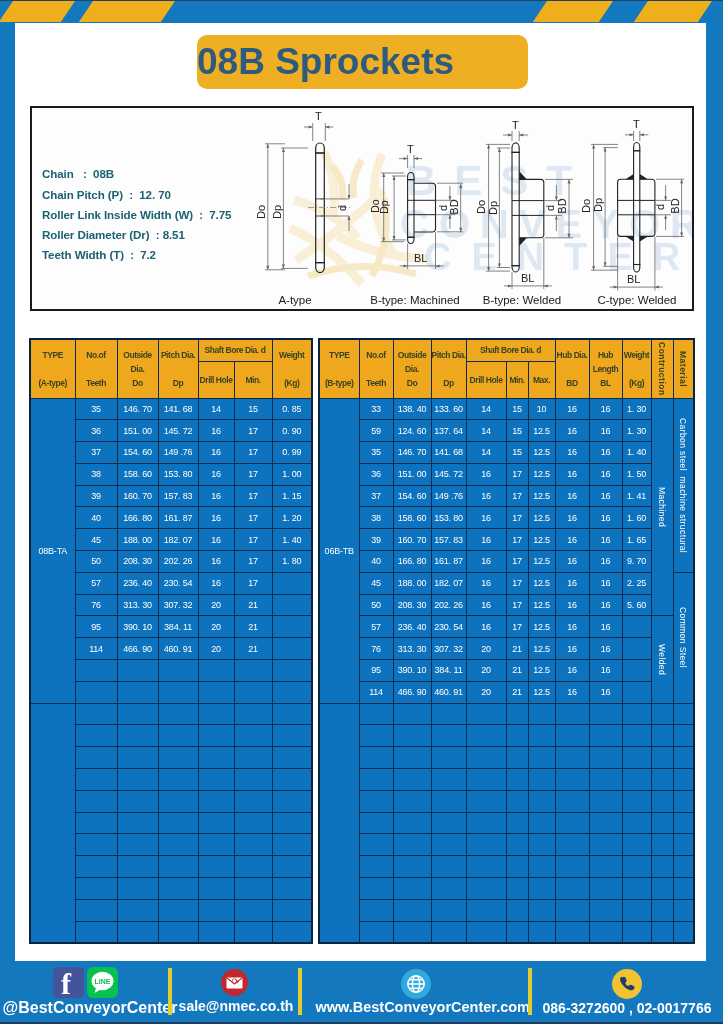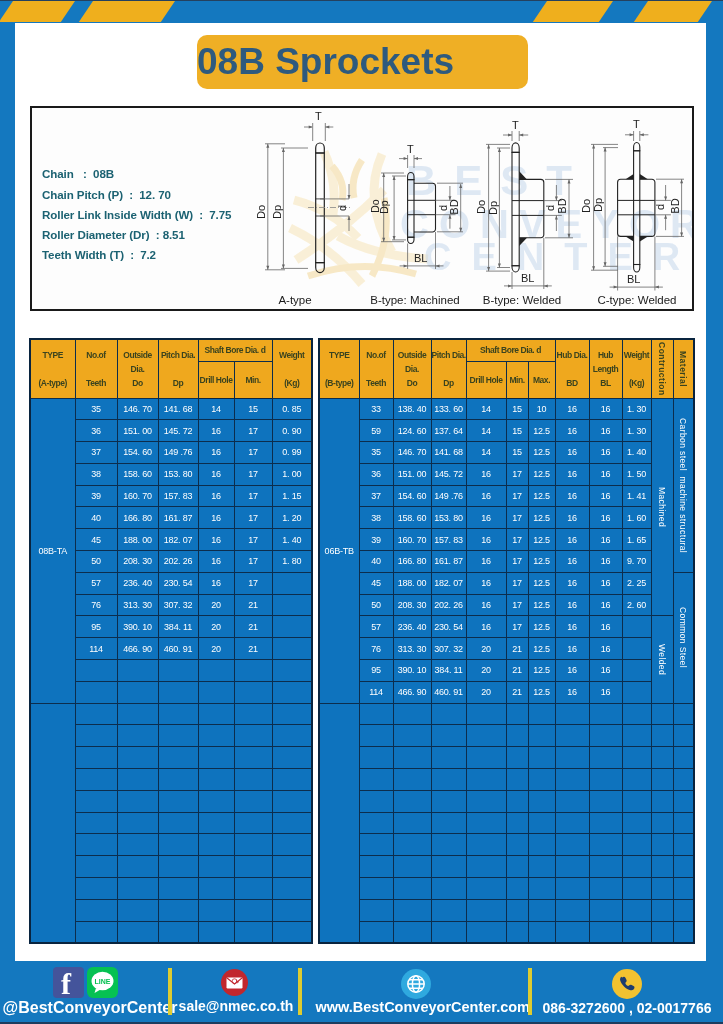--- a/index.html
+++ b/index.html
@@ -606,21 +606,21 @@
       </tr>
   <tr class="dr">
         <td>50</td>
         <td>208. 30</td>
         <td>202. 26</td>
         <td>16</td>
         <td>17</td>
         <td>12.5</td>
         <td>16</td>
         <td>16</td>
-        <td>2. 60</td>
+        <td>5. 60</td>
       </tr>
   <tr class="dr">
         <td>57</td>
         <td>236. 40</td>
         <td>230. 54</td>
         <td>16</td>
         <td>17</td>
         <td>12.5</td>
         <td>16</td>
         <td>16</td>

